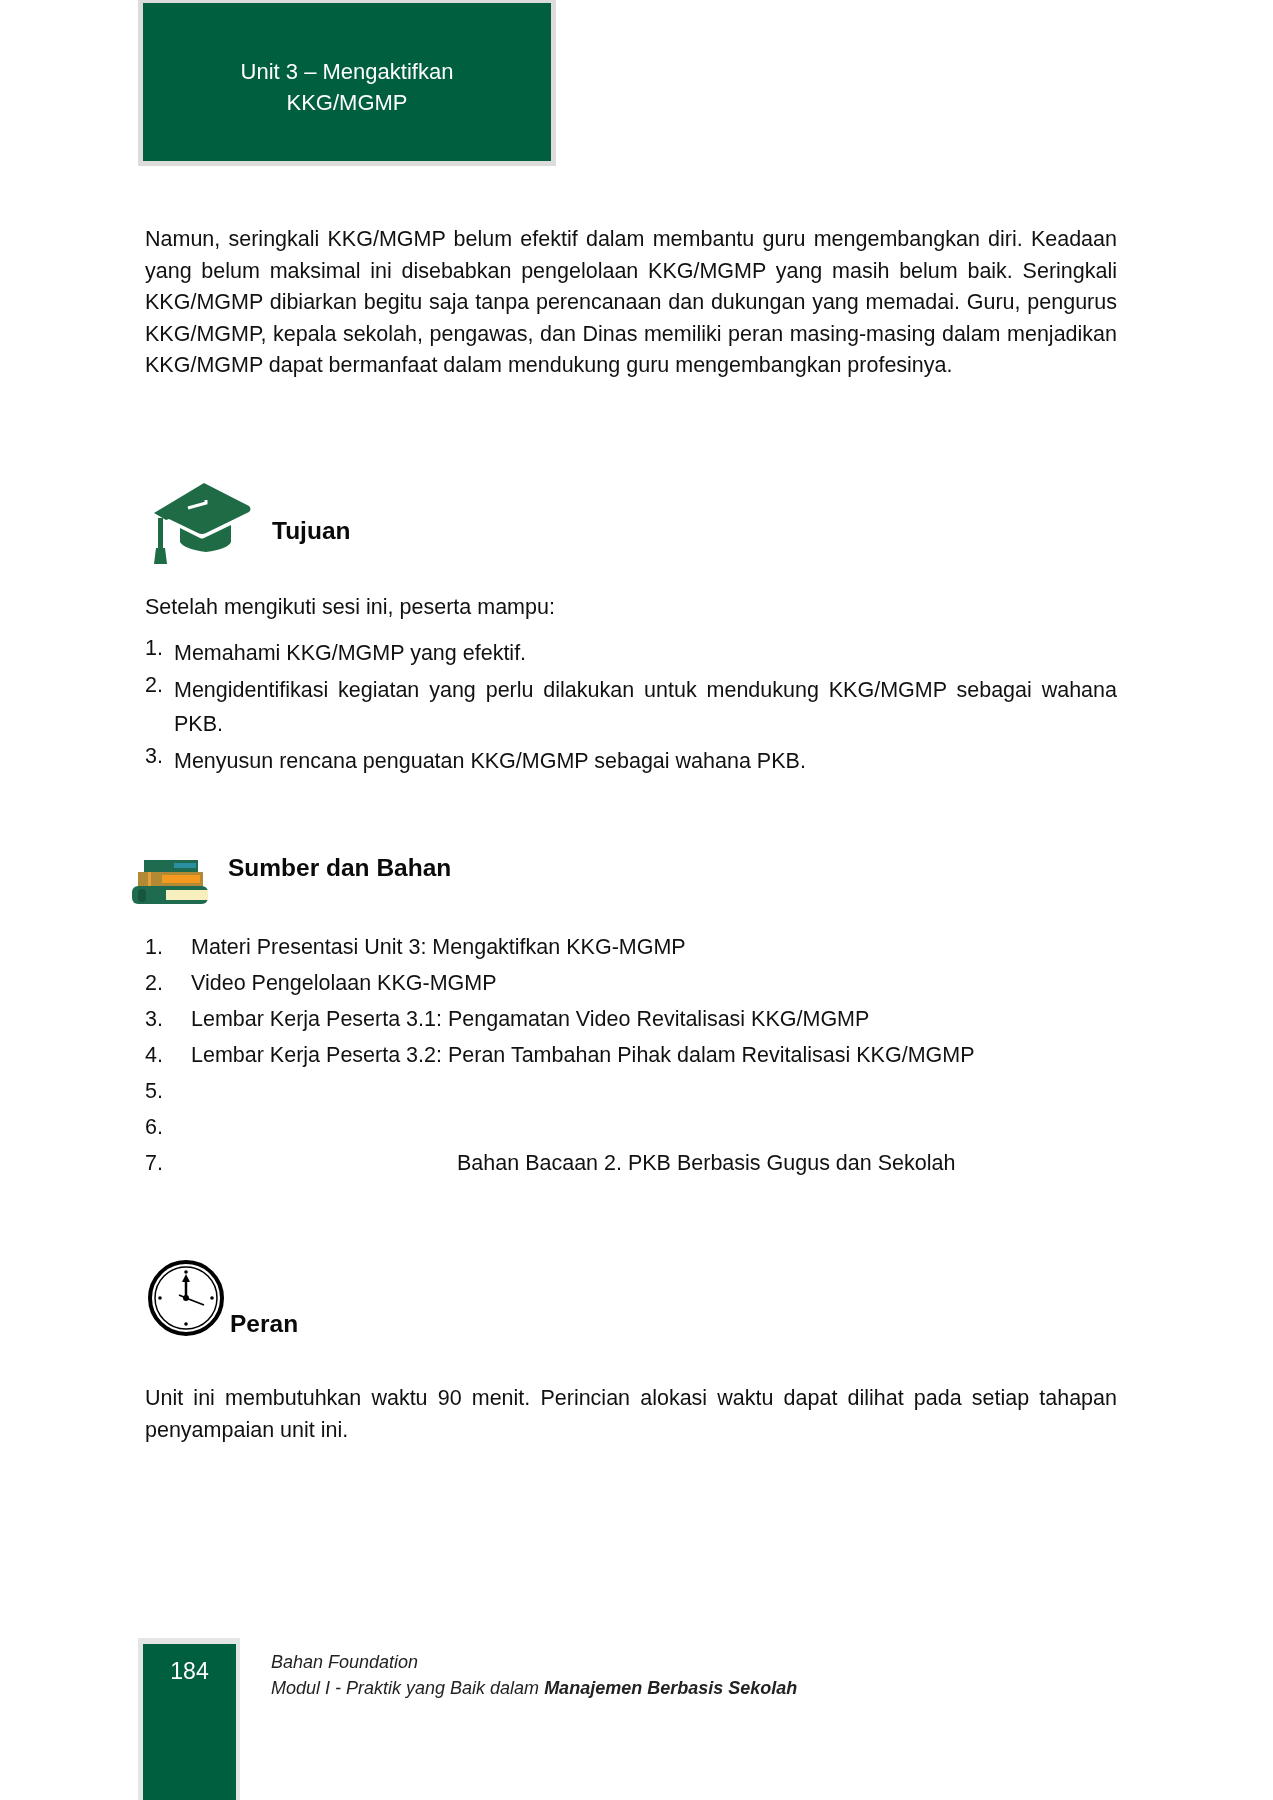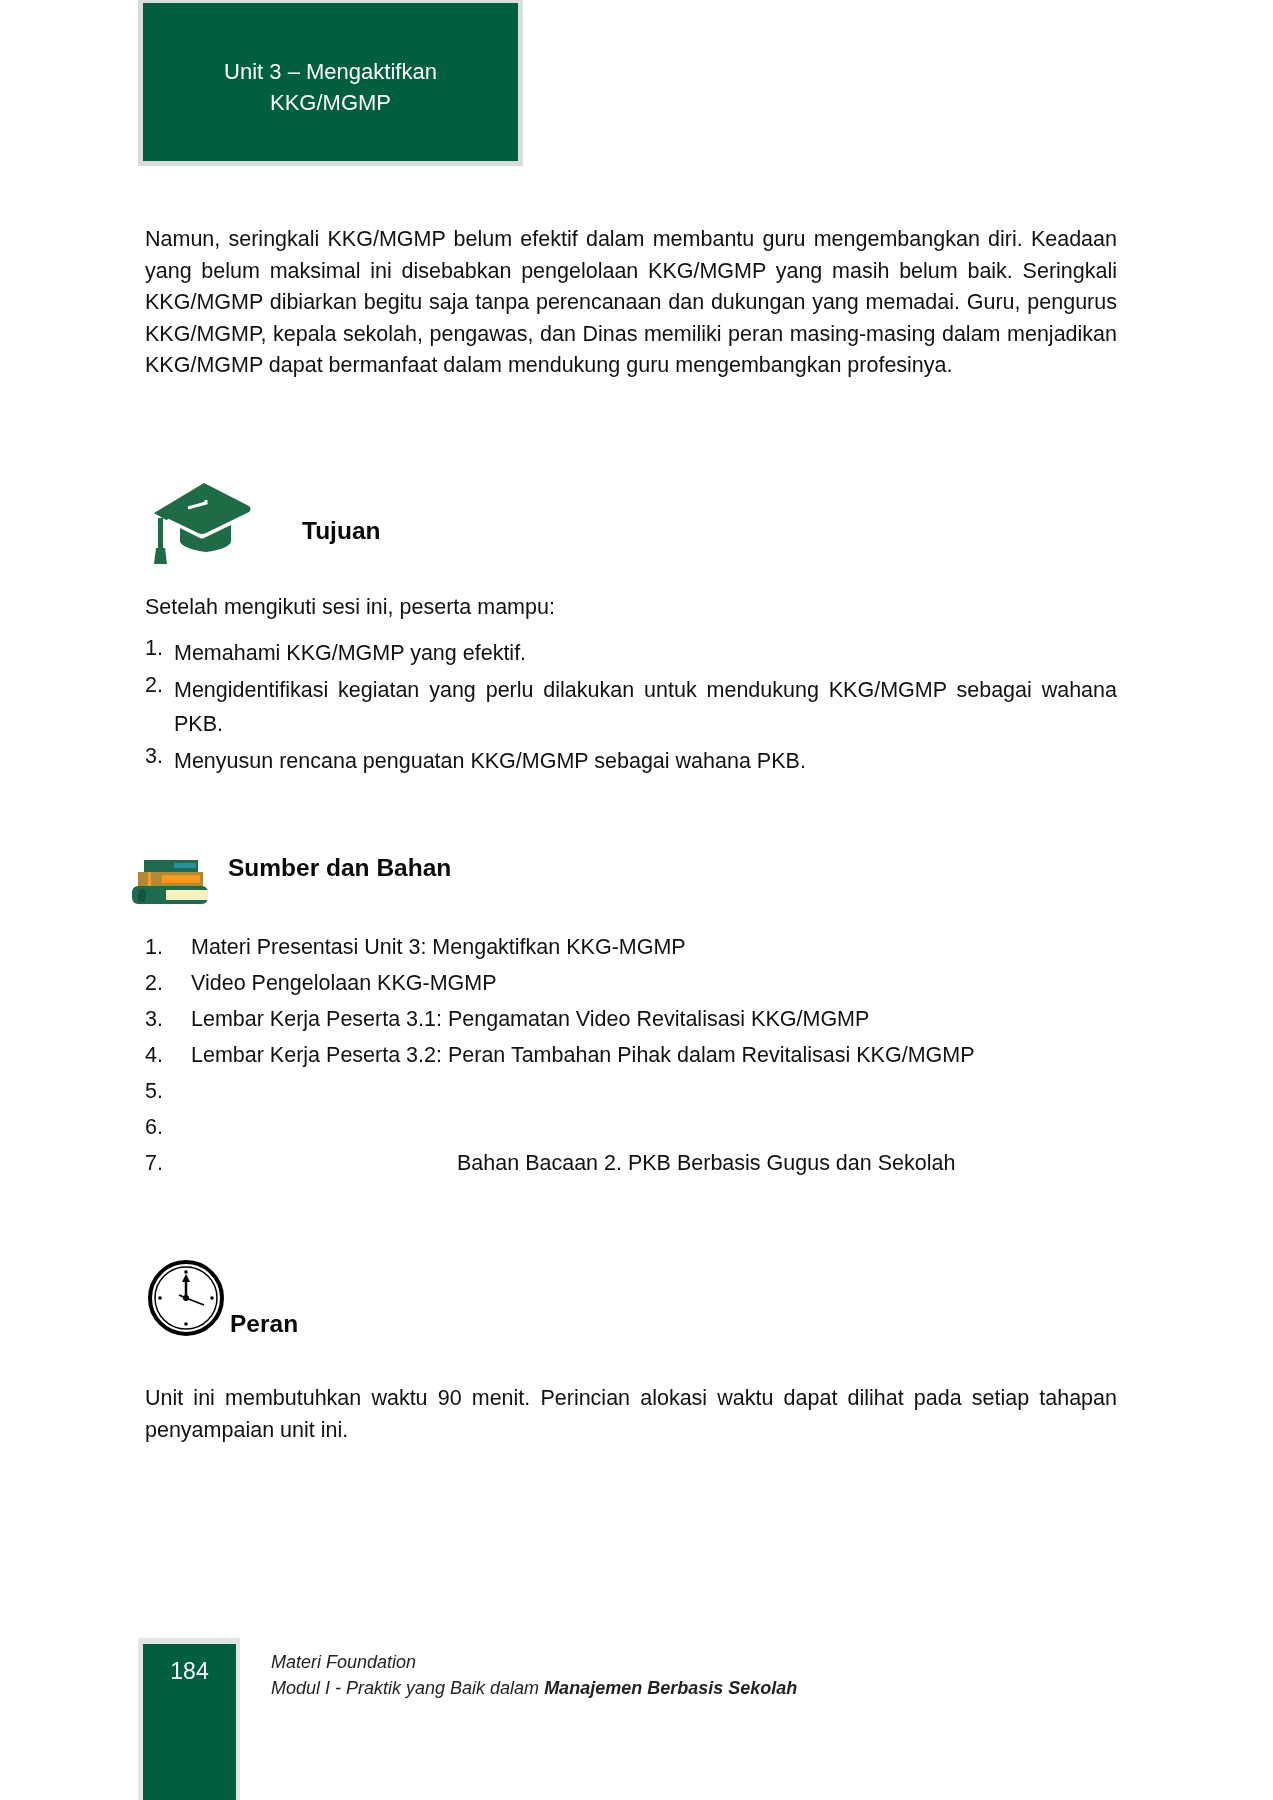--- a/index.html
+++ b/index.html
@@ -2,21 +2,21 @@
 <html><head>
 <meta charset="utf-8">
 <style>
   html, body { margin: 0; padding: 0; }
   body {
     width: 1273px; height: 1800px; position: relative; overflow: hidden;
     background: #ffffff; color: #111111;
     font-family: "Liberation Sans", "DejaVu Sans", sans-serif;
   }
   .header-box {
-    position: absolute; left: 138px; top: 0; width: 385px; height: 166px;
+    position: absolute; left: 138px; top: 0; width: 418px; height: 166px;
     background: #dcdcda; box-sizing: border-box;
   }
   .header-inner {
     position: absolute; left: 5px; top: 3px; right: 5px; bottom: 5px;
     background: #005f3f; color: #ffffff;
     display: flex; align-items: center; justify-content: center;
     text-align: center; font-size: 22px; line-height: 31px;
     padding-top: 10px; box-sizing: border-box;
   }
   .para {
@@ -65,21 +65,21 @@
 
 <p class="para" style="top:224px;">Namun, seringkali KKG/MGMP belum efektif dalam membantu guru mengembangkan diri. Keadaan yang belum maksimal ini disebabkan pengelolaan KKG/MGMP yang masih belum baik. Seringkali KKG/MGMP dibiarkan begitu saja tanpa perencanaan dan dukungan yang memadai. Guru, pengurus KKG/MGMP, kepala sekolah, pengawas, dan Dinas memiliki peran masing-masing dalam menjadikan KKG/MGMP dapat bermanfaat dalam mendukung guru mengembangkan profesinya.</p>
 
 <svg class="icon" style="left:150px; top:480px;" width="102" height="90" viewBox="0 0 102 90">
   <path d="M4 33 L54 3 L99 26 Q102 29 99 32 L56 53 Q52 55 48 53 L19 39 L16 40 Z" fill="#1e6b45"></path>
   <path d="M38 28 L56 23 L56 20" stroke="#ffffff" stroke-width="3" fill="none"></path>
   <path d="M30 48 L50 58 Q52 59 54 58 L81 45 L81 62 Q78 69 56 72 Q34 69 30 62 Z" fill="#1e6b45"></path>
   <rect x="8" y="38" width="5" height="30" fill="#1e6b45"></rect>
   <path d="M6 68 L15 68 L17 84 L4 84 Z" fill="#1e6b45"></path>
 </svg>
-<div class="section-title" style="left:272px; top:517px;margin-left:30px;">Tujuan</div>
+<div class="section-title" style="left:272px; top:517px;">Tujuan</div>
 
 <p class="para" style="top:592px;">Setelah mengikuti sesi ini, peserta mampu:</p>
 
 <ul class="obj-list" style="top:636px;">
   <li style="margin-bottom:3px;">
     <span class="num">1.</span>
     <span class="txt">Memahami KKG/MGMP yang efektif.</span>
   </li>
   <li style="margin-bottom:3px;">
     <span class="num">2.</span>
@@ -146,15 +146,15 @@
   <circle cx="40" cy="40" r="3" fill="#000"></circle>
 </svg>
 <div class="section-title" style="left:230px; top:1310px;">Peran</div>
 
 <p class="para" style="top:1383px;">Unit ini membutuhkan waktu 90 menit. Perincian alokasi waktu dapat dilihat pada setiap tahapan penyampaian unit ini.</p>
 
 <div class="footer-box">
   <div class="footer-inner">184</div>
 </div>
 <div class="footer-text">
-  <div>Materi Foundation</div>
+  <div>Bahan Foundation</div>
   <div><span>Modul I - Praktik yang Baik dalam </span><b>Manajemen Berbasis Sekolah</b></div>
 </div>
 
 </body></html>

